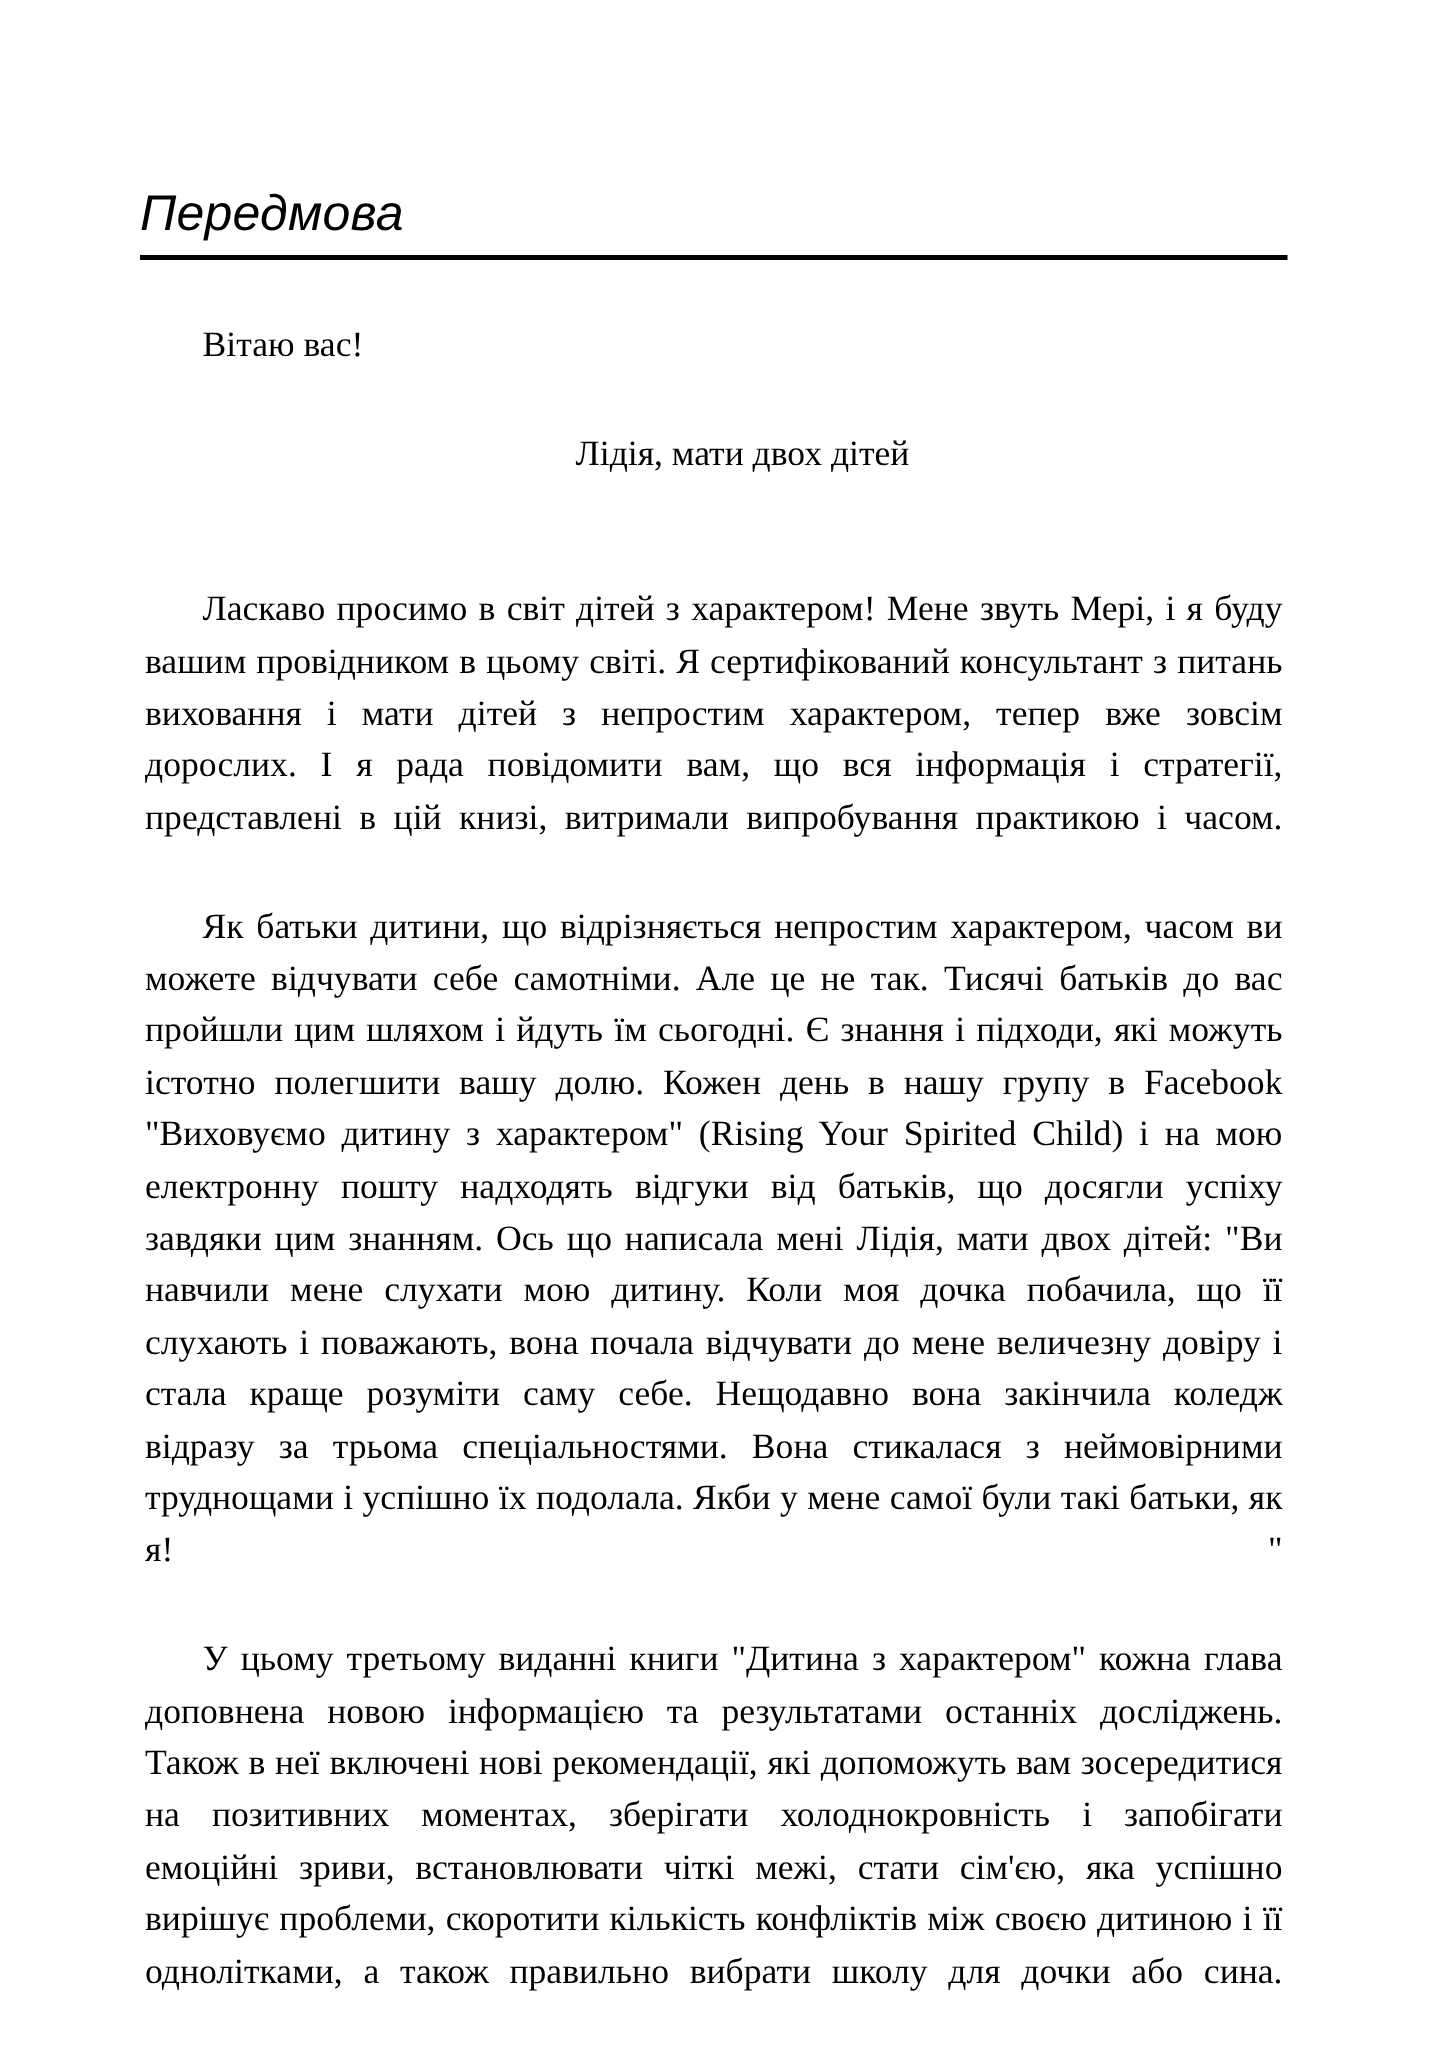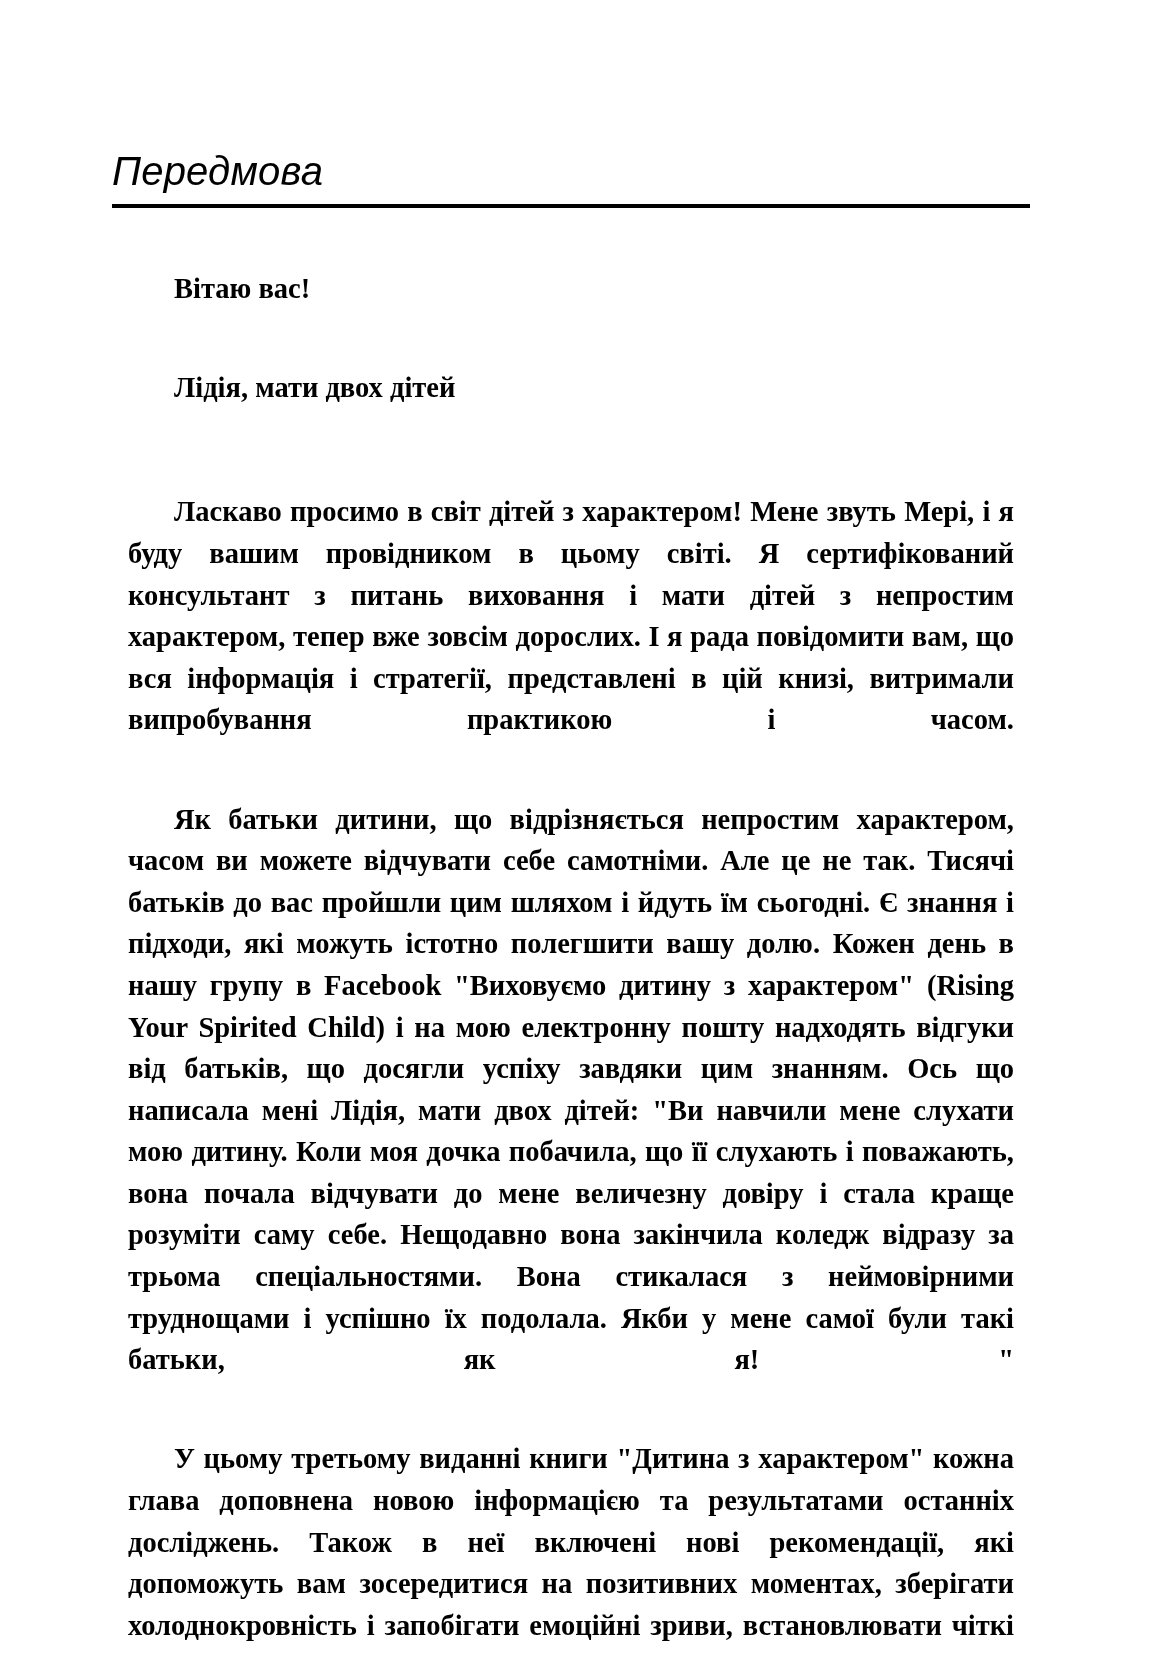--- a/index.html
+++ b/index.html
@@ -59,35 +59,34 @@
     top: 252px;
     width: 918px;
     font-size: 28.5px;
     line-height: 41.6px;
     text-align: justify;
     text-justify: inter-word;
     font-stretch: condensed;
   }
 
   .content p {
-    margin: 16px;
+    margin: 4px;
     padding: 0;
     text-indent: 46px;
     text-align: justify;
     hyphens: none;
-    font-weight: bold;
   }
 
   .epigraph {
     margin-bottom: 41px;
   }
   .epigraph p { text-indent: 46px; }
 
   .epigraph .greeting { text-align: left; }
-  .epigraph .attribution { text-align: left; }
+  .epigraph .attribution { text-align: center; }
 
   .body-block p + p { margin-top: 0; }
 
   
   .content p::after {
     content: "";
     display: inline-block;
     width: 100%;
   }
 </style>

